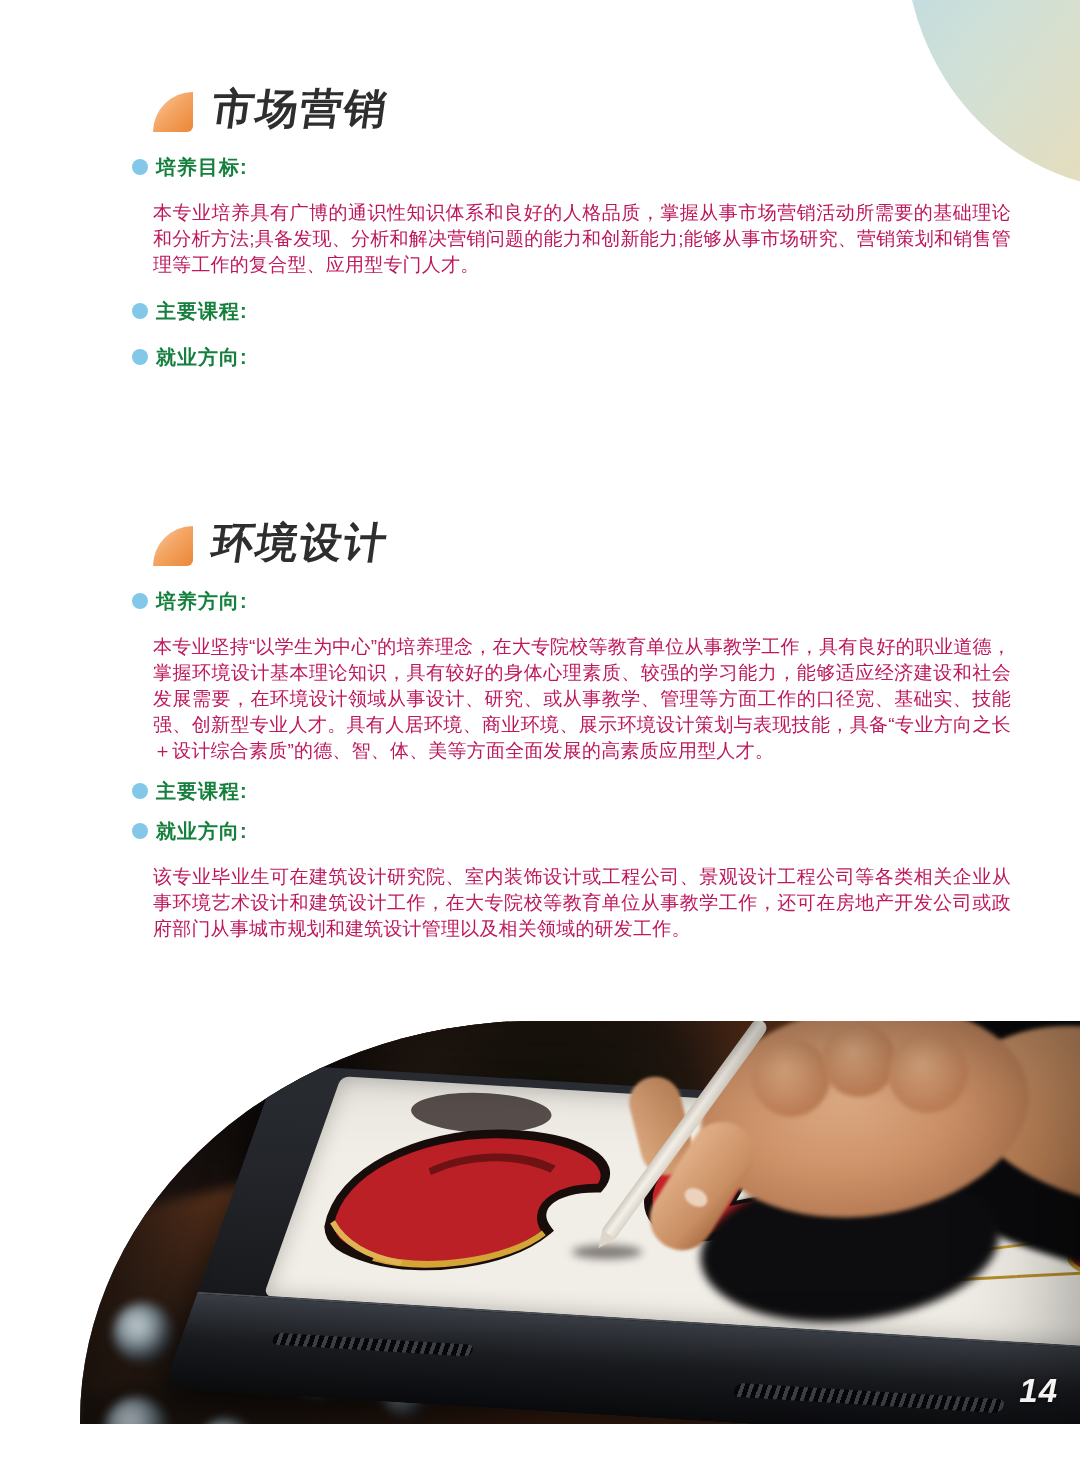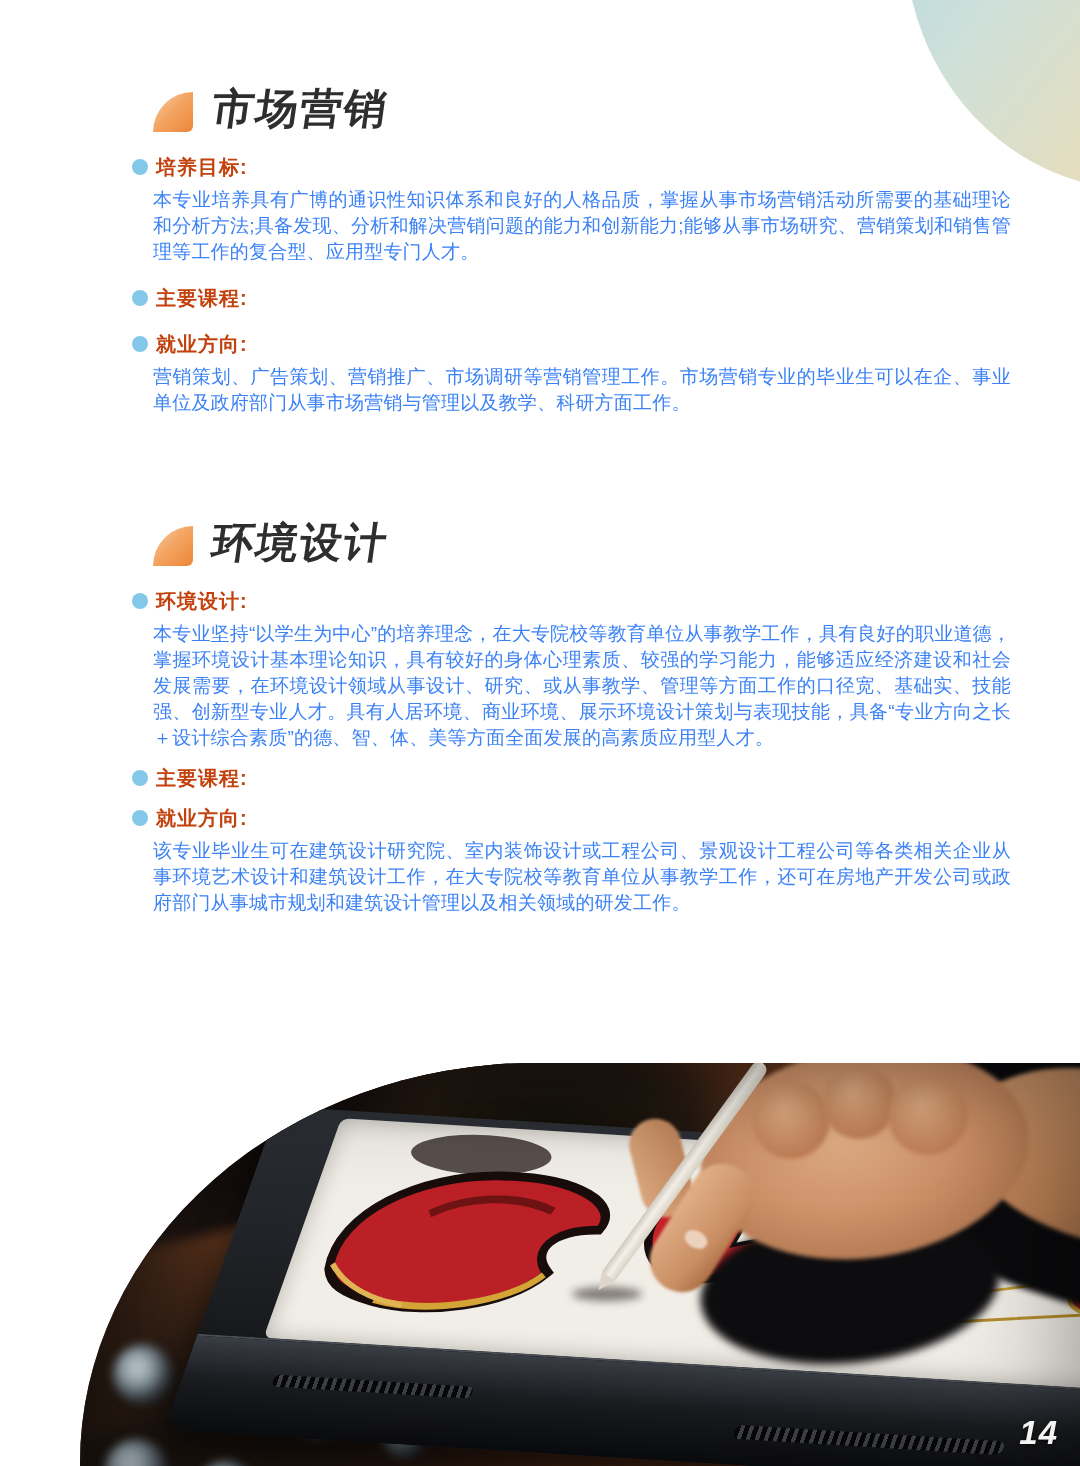--- a/index.html
+++ b/index.html
@@ -38,30 +38,30 @@
     transform:skewX(-8deg);transform-origin:left bottom;
   }
 
   .blk{margin-bottom:20px;}
   .sec-1 .blk{margin-bottom:14px;}
   .label-row{display:flex;align-items:center;gap:8px;height:26px;}
   .bullet{
     width:16px;height:16px;flex:0 0 16px;border-radius:50%;
     background:#84c8e9;margin-left:-21px;
   }
-  .blk-label{font-size:20px;font-weight:700;color:#c2410c;letter-spacing:1px;}
+  .blk-label{font-size:20px;font-weight:700;color:#15803d;letter-spacing:1px;}
   .blk p{
-    margin:7px 0 0 0;
-    font-size:19px;line-height:26px;color:#3b82f6;
+    margin:20px 0 0 0;
+    font-size:19px;line-height:26px;color:#be185d;
     text-align:justify;letter-spacing:0.2px;
   }
 
   
   .photo{
-    position:absolute;left:80px;top:1063px;width:1000px;height:403px;
+    position:absolute;left:80px;top:1021px;width:1000px;height:403px;
     border-top-left-radius:455px 400px;
     overflow:hidden;
     background:linear-gradient(100deg,#15100d 0%,#2a1a12 18%,#3c2113 38%,#552e19 60%,#63371e 80%,#4a2a16 100%);
   }
   .photo *{position:absolute;}
 
   .ph-topdark{left:-60px;top:-40px;width:600px;height:330px;
     background:radial-gradient(ellipse at 50% 40%,#0b0908 0%,#1c1310 55%,rgba(28,19,16,0) 78%);
     filter:blur(12px);}
   .ph-obj{left:270px;top:-40px;width:400px;height:250px;
@@ -160,34 +160,33 @@
         <span class="bullet"></span>
         <span class="blk-label">主要课程:</span>
       </div>
     </div>
 
     <div class="blk">
       <div class="label-row">
         <span class="bullet"></span>
         <span class="blk-label">就业方向:</span>
       </div>
-      <p>营销策划、广告策划、营销推广、市场调研等营销管理工作。市场营销专业的毕业生可以在企、事业单位及政府部门从事市场营销与管理以及教学、科研方面工作。</p>
     </div>
   </section>
 
   <section class="major sec-1">
     <div class="title-row">
       <span class="quarter-icon"></span>
       <h2>环境设计</h2>
     </div>
 
     <div class="blk">
       <div class="label-row">
         <span class="bullet"></span>
-        <span class="blk-label">环境设计:</span>
+        <span class="blk-label">培养方向:</span>
       </div>
       <p>本专业坚持“以学生为中心”的培养理念，在大专院校等教育单位从事教学工作，具有良好的职业道德，掌握环境设计基本理论知识，具有较好的身体心理素质、较强的学习能力，能够适应经济建设和社会发展需要，在环境设计领域从事设计、研究、或从事教学、管理等方面工作的口径宽、基础实、技能强、创新型专业人才。具有人居环境、商业环境、展示环境设计策划与表现技能，具备“专业方向之长＋设计综合素质”的德、智、体、美等方面全面发展的高素质应用型人才。</p>
     </div>
 
     <div class="blk">
       <div class="label-row">
         <span class="bullet"></span>
         <span class="blk-label">主要课程:</span>
       </div>
     </div>

